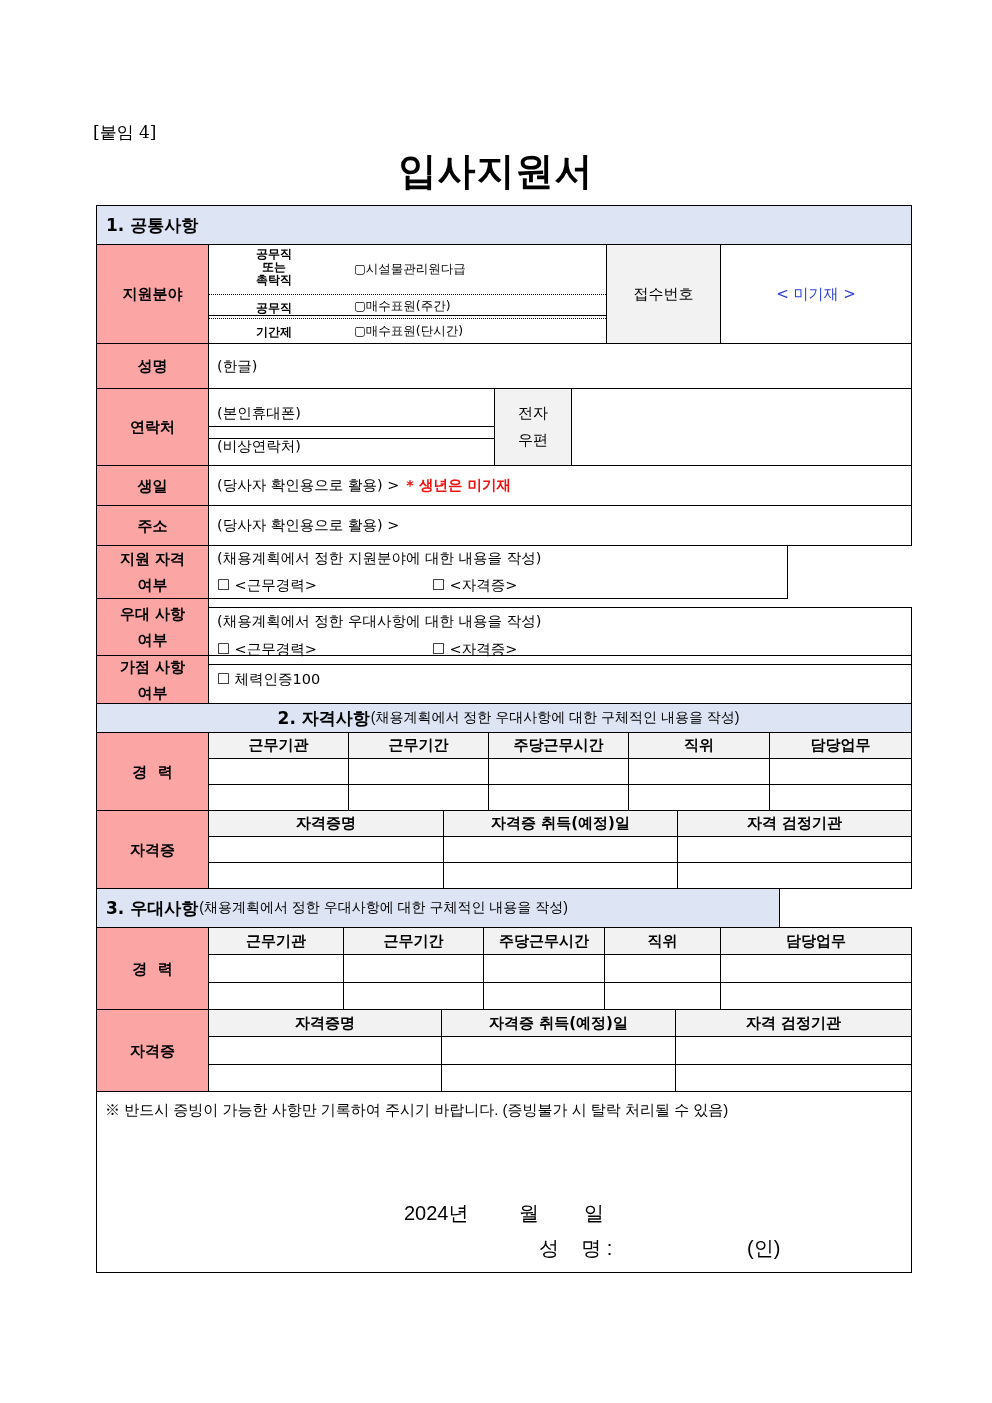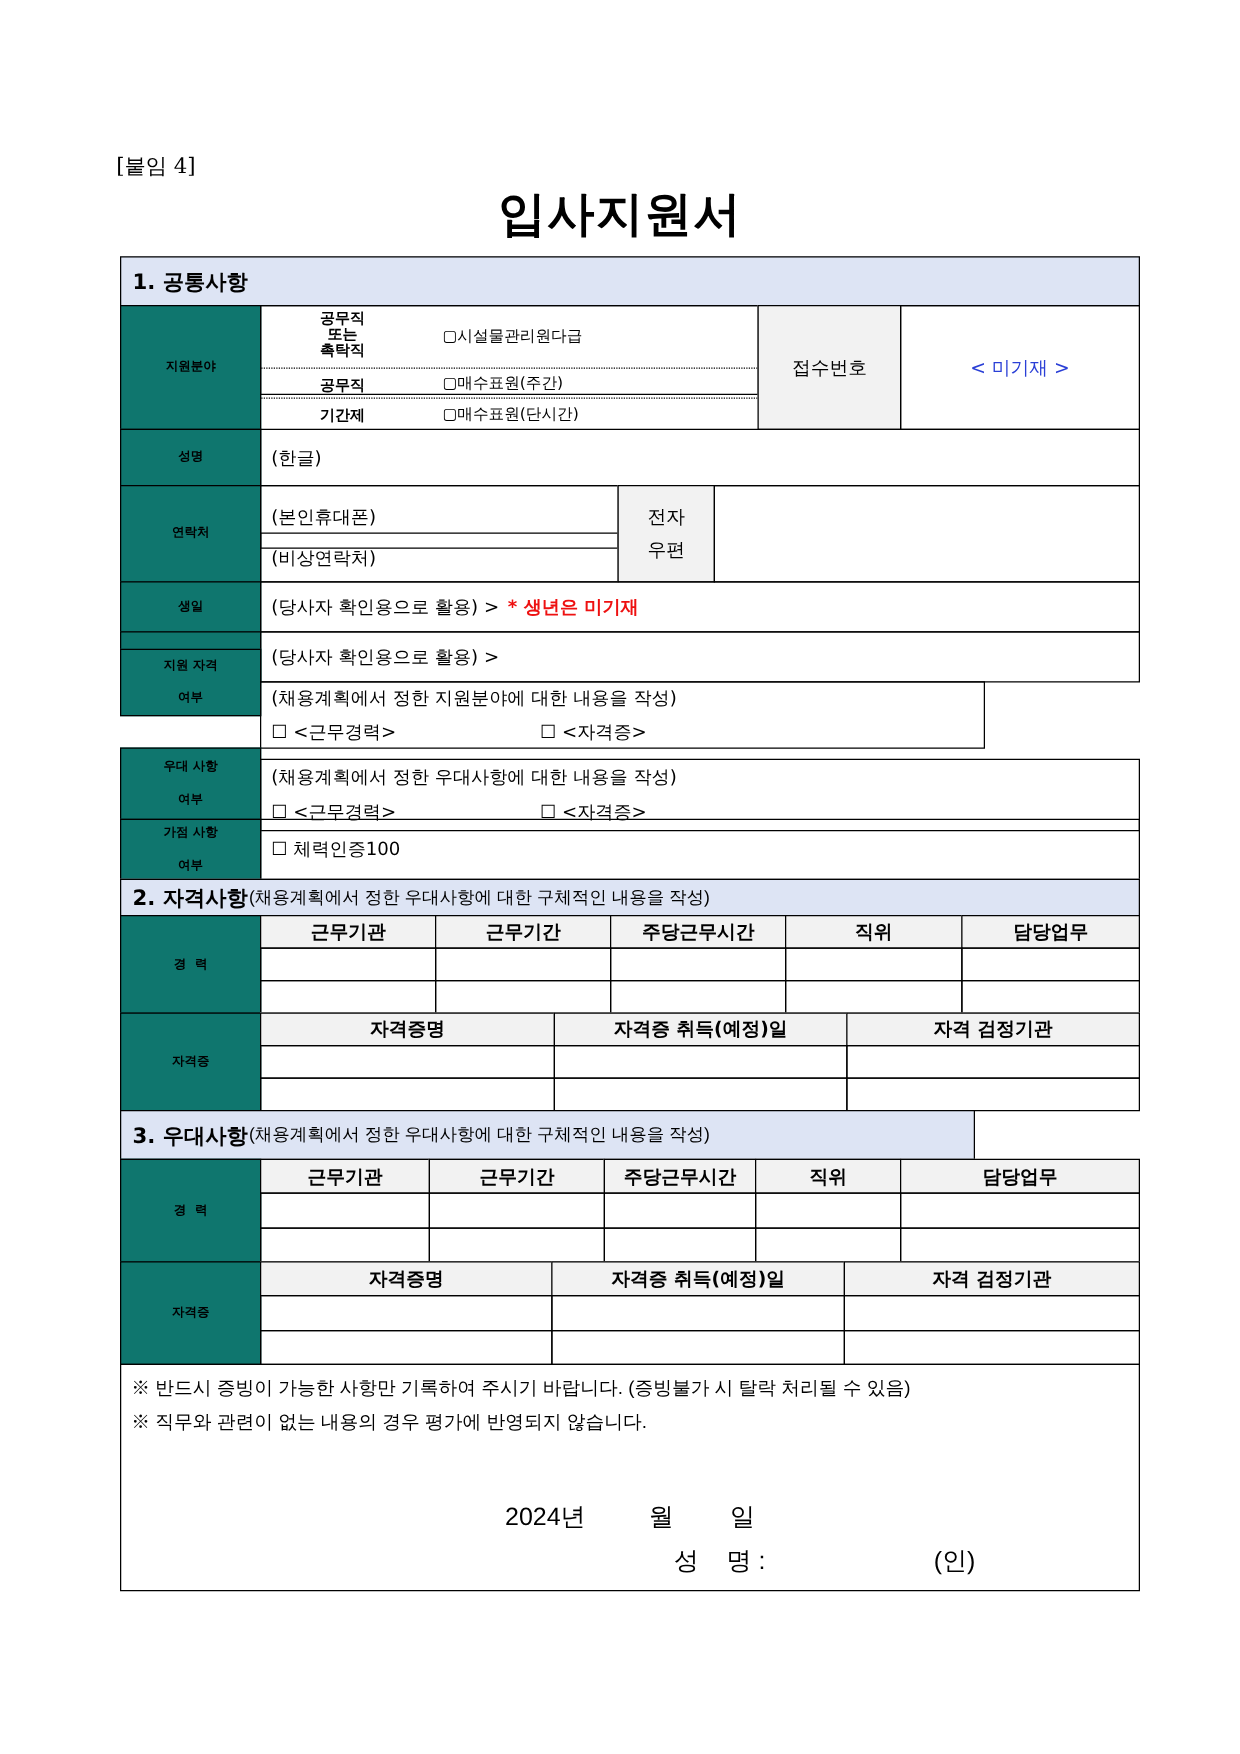--- a/index.html
+++ b/index.html
@@ -4,21 +4,21 @@
 <style>
   html, body { margin:0; padding:0; background:#ffffff; }
   body { width:992px; height:1403px; position:relative; font-family:"DejaVu Sans", sans-serif; color:#000; }
   .attach { position:absolute; left:93px; top:121px; font-family:"DejaVu Serif", serif; font-size:17px; }
   .title { position:absolute; left:0; width:992px; top:146px; text-align:center; font-size:38px; font-weight:bold; letter-spacing:1px; }
   .abs { position:absolute; box-sizing:border-box; }
   .b { border:1px solid #000; }
   .sec { background:#dde4f4; border:1px solid #000; display:flex; align-items:center; padding-left:9px; font-size:15px; }
   .sec .num { font-weight:bold; font-size:17px; }
   .sec .sub { font-size:14px; font-family:"Liberation Sans", sans-serif; margin-left:1px; }
-  .lab { background:#0f766e; display:flex; align-items:center; justify-content:center; text-align:center; font-weight:bold; font-size:10px; line-height:26px; }
+  .lab { background:#fca5a5; display:flex; align-items:center; justify-content:center; text-align:center; font-weight:bold; font-size:15px; line-height:26px; }
   .labn { background:#f2f2f2; display:flex; align-items:center; justify-content:center; text-align:center; font-size:15px; line-height:27px; }
   .val { display:flex; align-items:center; padding-left:8px; font-size:14.5px; }
   .small { font-size:12px; font-weight:bold; line-height:13px; text-align:center; }
   .opt { font-size:12.5px; font-weight:normal; }
   .red { color:#ee1111; font-weight:bold; }
   .blue { color:#2a3fd6; }
   .th { background:#f2f2f2; display:flex; align-items:center; justify-content:center; font-size:15px; font-weight:bold; }
   .note { font-size:14px; }
 </style>
 </head>
@@ -73,21 +73,21 @@
 <div class="abs b val" style="left:208px;top:465px;width:704px;height:41px;">
   <span>(당사자 확인용으로 활용) &gt;</span>
   <span class="red" style="margin-left:7px;">* 생년은 미기재</span>
 </div>
 
 <div class="abs b lab" style="left:96px;top:505px;width:113px;height:41px;">주소</div>
 <div class="abs b val" style="left:208px;top:505px;width:704px;height:41px;">
   <span>(당사자 확인용으로 활용) &gt;</span>
 </div>
 
-<div class="abs b lab" style="left:96px;top:519px;width:113px;height:54px;white-space:pre-line;">지원 자격
+<div class="abs b lab" style="left:96px;top:545px;width:113px;height:54px;white-space:pre-line;">지원 자격
 여부</div>
 <div class="abs b" style="left:208px;top:545px;width:580px;height:54px;font-size:14.5px;">
   <div class="abs" style="left:8px;top:3px;">(채용계획에서 정한 지원분야에 대한 내용을 작성)</div>
   <div class="abs" style="left:8px;top:30px;">☐ &lt;근무경력&gt;</div>
   <div class="abs" style="left:223px;top:30px;">☐ &lt;자격증&gt;</div>
 </div>
 
 <div class="abs b lab" style="left:96px;top:598px;width:113px;height:58px;white-space:pre-line;">우대 사항
 여부</div>
 <div class="abs b" style="left:208px;top:607px;width:704px;height:58px;font-size:14.5px;">
@@ -95,21 +95,21 @@
   <div class="abs" style="left:8px;top:32px;">☐ &lt;근무경력&gt;</div>
   <div class="abs" style="left:223px;top:32px;">☐ &lt;자격증&gt;</div>
 </div>
 
 <div class="abs b lab" style="left:96px;top:655px;width:113px;height:49px;white-space:pre-line;">가점 사항
 여부</div>
 <div class="abs b val" style="left:208px;top:655px;width:704px;height:49px;">
   <span>☐ 체력인증100</span>
 </div>
 
-<div class="abs sec" style="left:96px;top:703px;width:816px;height:30px;">
+<div class="abs sec" style="left:96px;top:703px;width:816px;height:30px;justify-content:center;">
   <span class="num">2. 자격사항</span>
   <span class="sub">(채용계획에서 정한 우대사항에 대한 구체적인 내용을 작성)</span>
 </div>
 
 <div class="abs b lab" style="left:96px;top:732px;width:113px;height:79px;font-weight:normal;">
   <span style="font-weight:bold;white-space:pre;">경  력</span>
 </div>
 <div class="abs" style="left:208px;top:732px;width:704px;height:79px;">
   <div class="abs b th" style="left:0;top:0;width:141px;height:27px;">근무기관</div>
   <div class="abs b th" style="left:140px;top:0;width:141px;height:27px;">근무기간</div>
@@ -175,19 +175,18 @@
   <div class="abs b" style="left:0;top:27px;width:234px;height:29px;"></div>
   <div class="abs b" style="left:233px;top:27px;width:235px;height:29px;"></div>
   <div class="abs b" style="left:467px;top:27px;width:237px;height:29px;"></div>
   <div class="abs b" style="left:0;top:55px;width:234px;height:28px;"></div>
   <div class="abs b" style="left:233px;top:55px;width:235px;height:28px;"></div>
   <div class="abs b" style="left:467px;top:55px;width:237px;height:28px;"></div>
 </div>
 
 <div class="abs b" style="left:96px;top:1091px;width:816px;height:182px;">
   <div class="abs note" style="left:8px;top:9px;font-family:'Liberation Sans',sans-serif;font-size:15px;">※ 반드시 증빙이 가능한 사항만 기록하여 주시기 바랍니다. (증빙불가 시 탈락 처리될 수 있음)</div>
-  <div class="abs note" style="left:8px;top:36px;font-family:'Liberation Sans',sans-serif;font-size:15px;">※ 직무와 관련이 없는 내용의 경우 평가에 반영되지 않습니다.</div>
   <div class="abs" style="left:307px;top:108px;font-size:20px;font-family:'Liberation Sans',sans-serif;">2024년</div>
   <div class="abs" style="left:422px;top:108px;font-size:20px;font-family:'Liberation Sans',sans-serif;">월</div>
   <div class="abs" style="left:487px;top:108px;font-size:20px;font-family:'Liberation Sans',sans-serif;">일</div>
   <div class="abs" style="left:442px;top:143px;font-size:20px;font-family:'Liberation Sans',sans-serif;white-space:pre;">성    명 :</div>
   <div class="abs" style="left:650px;top:143px;font-size:20px;font-family:'Liberation Sans',sans-serif;">(인)</div>
 </div>
 
 </body></html>

